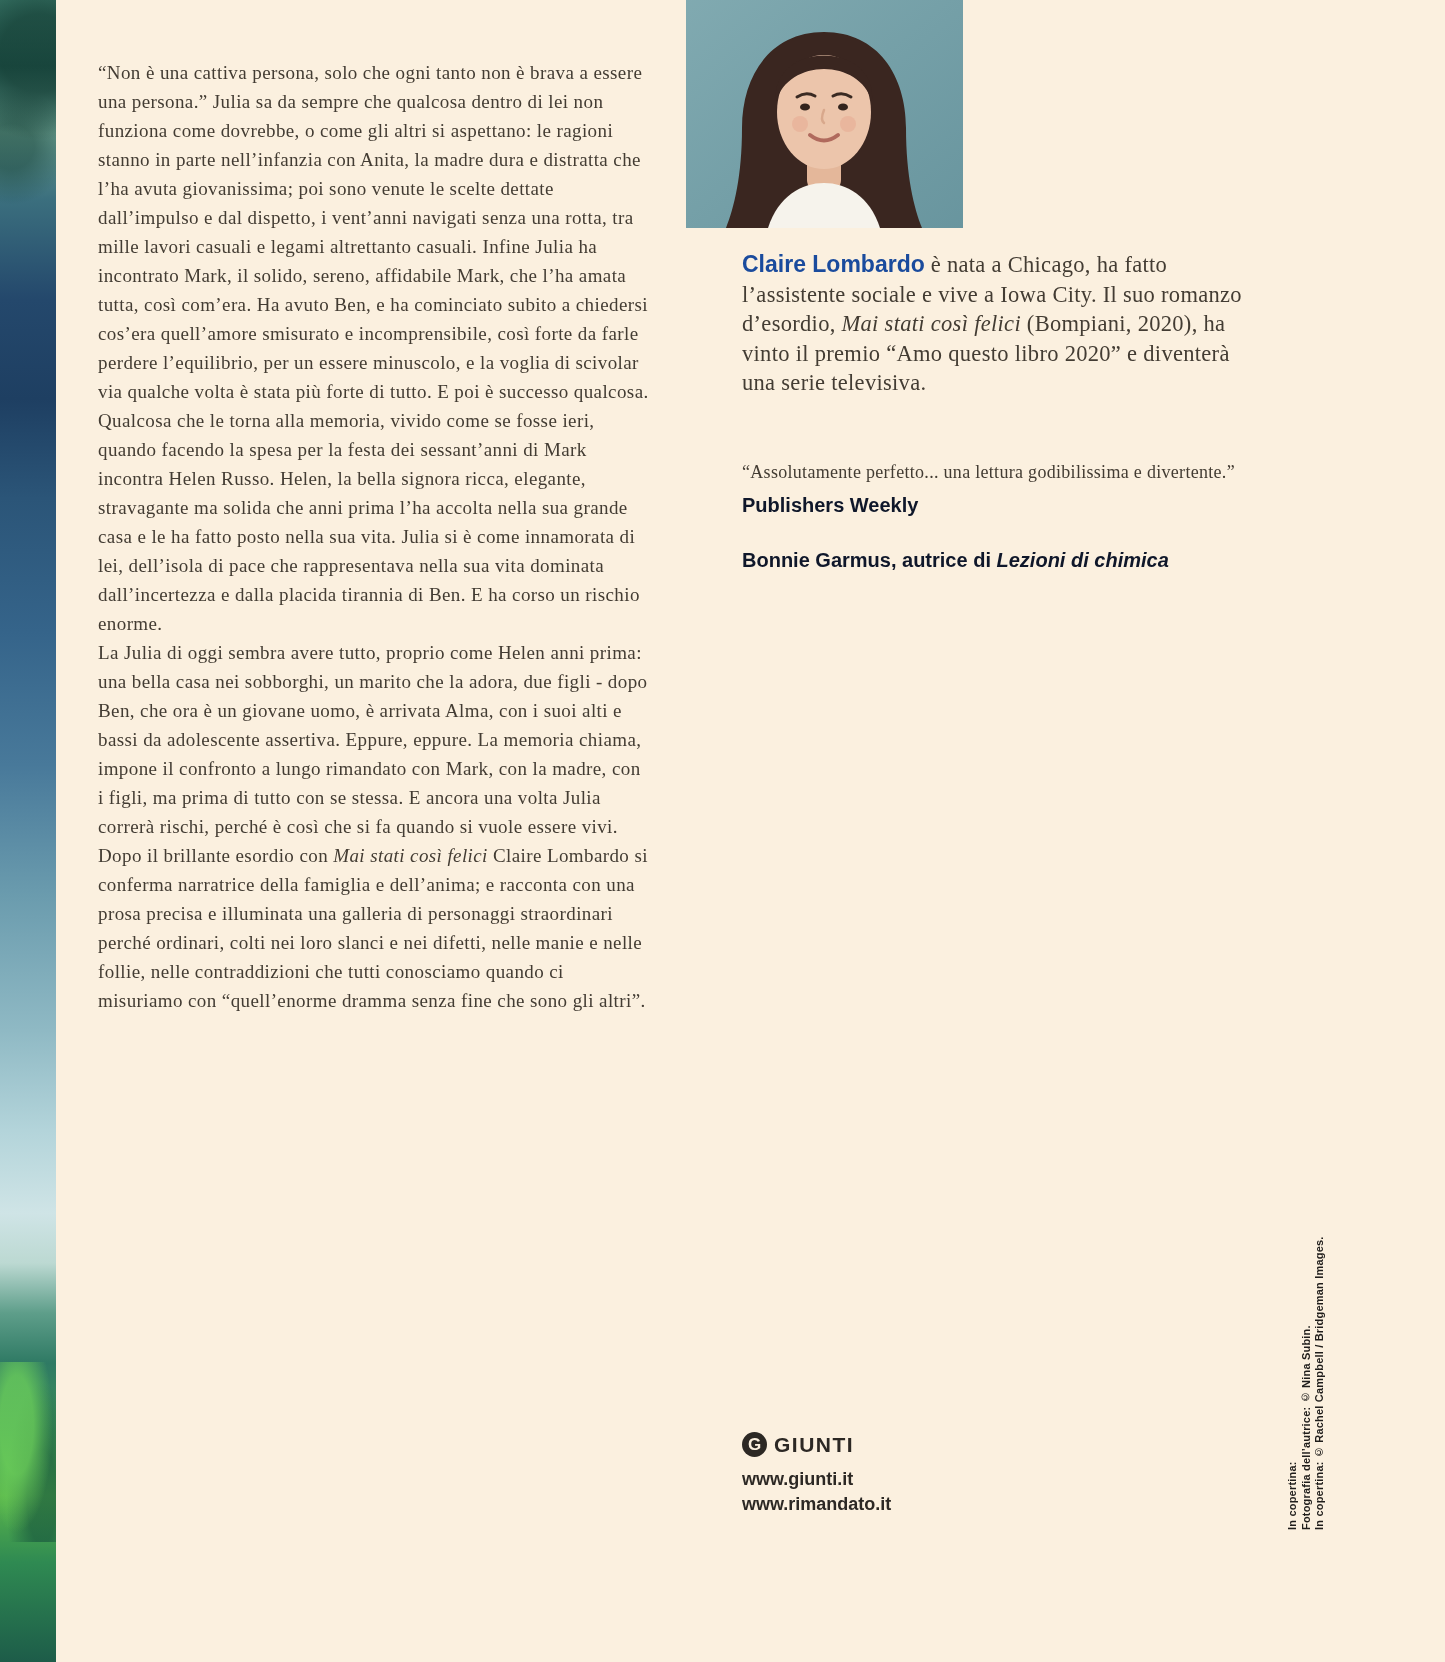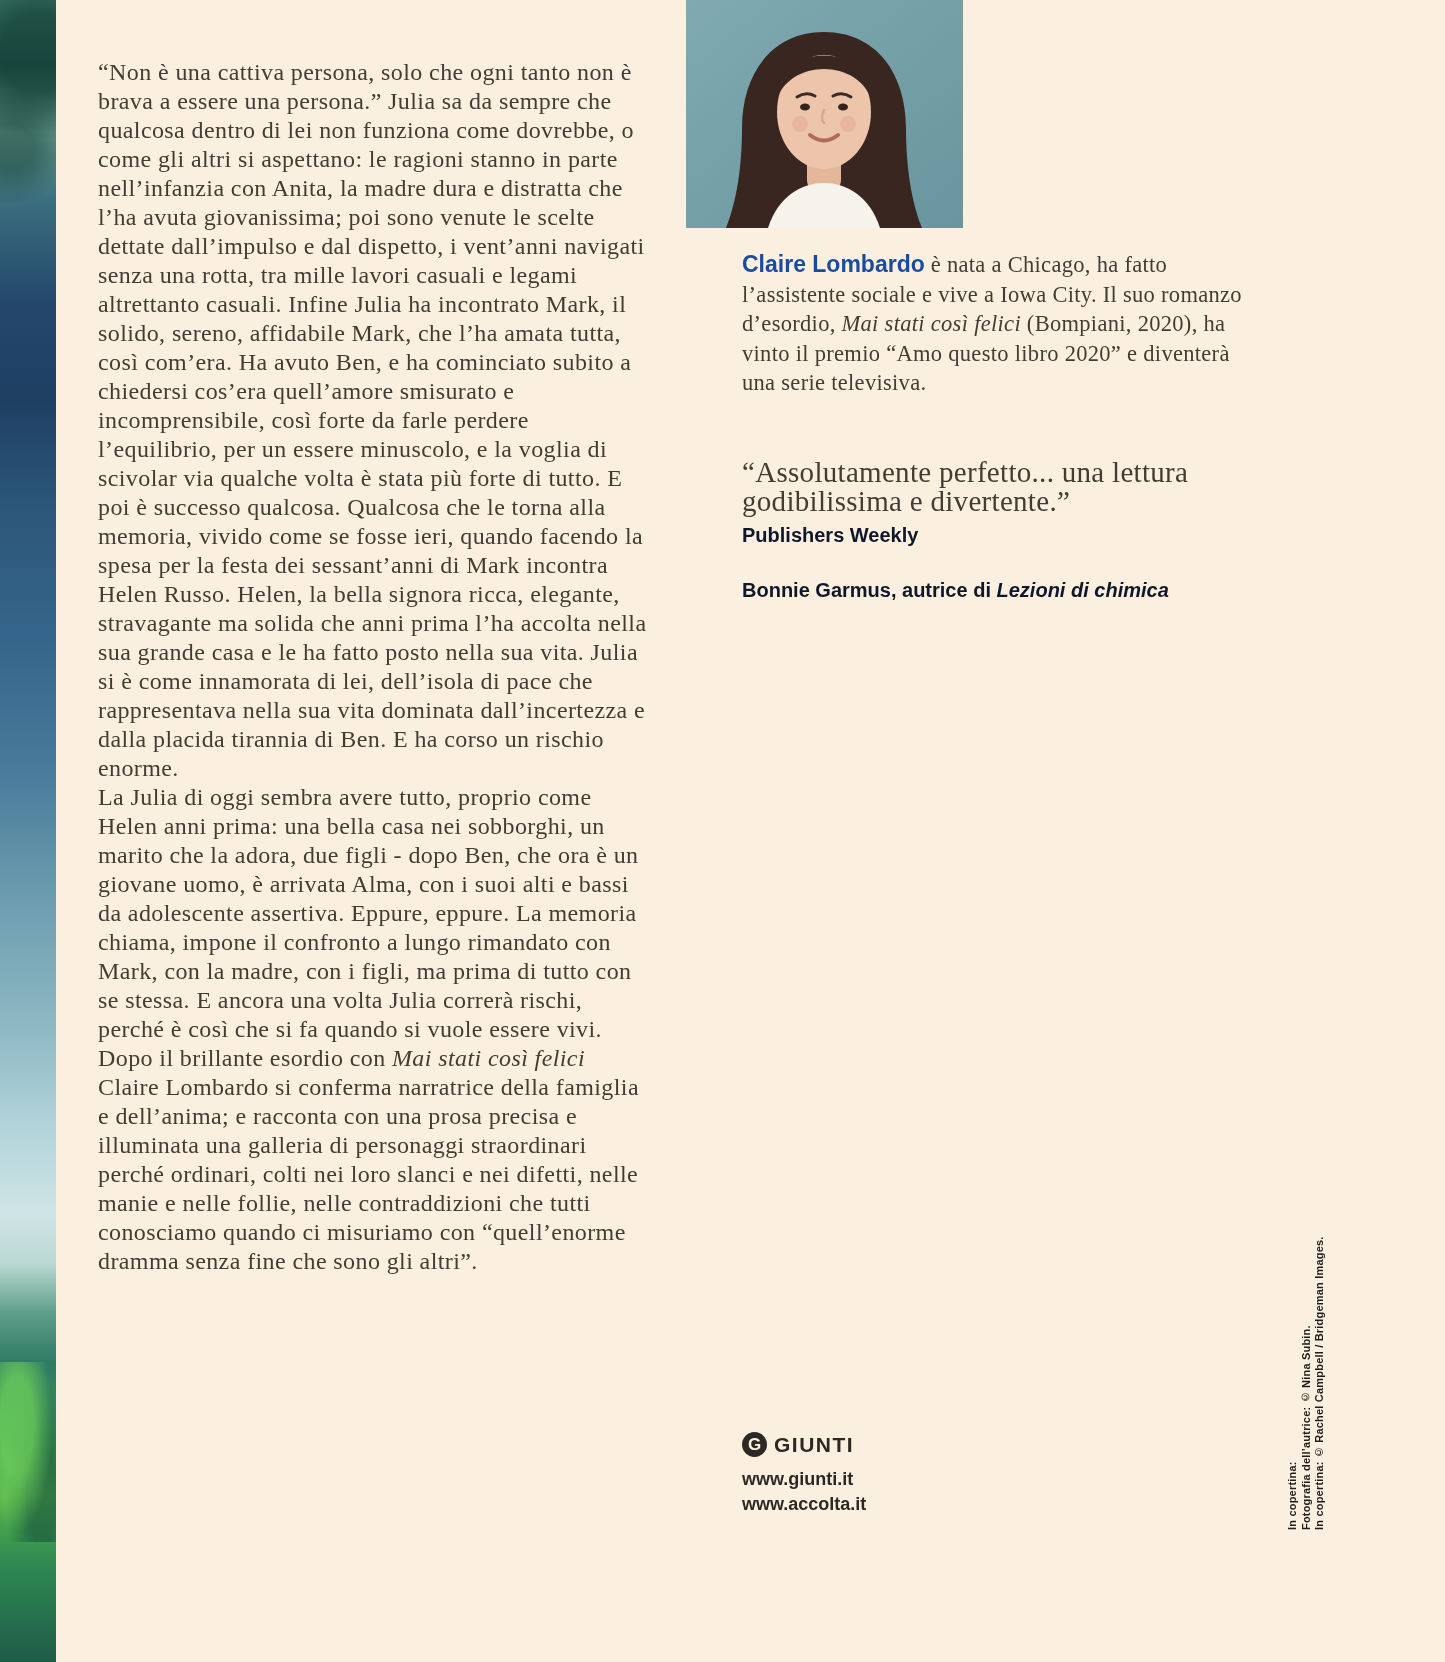--- a/index.html
+++ b/index.html
@@ -32,21 +32,21 @@
   .spine::after {
     content: ""; position: absolute; left: 0; bottom: 120px; width: 100%; height: 180px;
     background:
       radial-gradient(ellipse at 30% 35%, rgba(110,210,90,.75) 0 30%, transparent 65%),
       radial-gradient(ellipse at 75% 75%, rgba(20,80,60,.6) 0 25%, transparent 60%);
   }
 
   
   .left-col {
     position: absolute; left: 98px; top: 58px; width: 552px;
-    font-size: 24px; line-height: 29px; letter-spacing: 0.4px;
+    font-size: 19px; line-height: 29px; letter-spacing: 0.4px;
   }
   .left-col p { margin: 0; }
   .italic { font-style: italic; }
 
   
   .right-col { position: absolute; left: 742px; top: 0; width: 545px; }
 
   .photo { width: 277px; height: 228px; margin-left: -56px; display: block; }
   .photo svg { display: block; }
 
@@ -56,21 +56,21 @@
   }
   .blue-bold {
     font-family: "Liberation Sans", sans-serif;
     font-weight: bold; font-style: normal;
     color: #1a4b9d; font-size: 23px; letter-spacing: 0;
   }
 
   .quote-block { width: 524px; }
   .qb1 { margin-top: 60px; }
   .qb2 { margin-top: 32px; }
-  .quote { margin: 0; font-size: 29px; line-height: 29.5px; letter-spacing: 0.3px; }
+  .quote { margin: 0; font-size: 18px; line-height: 29.5px; letter-spacing: 0.3px; }
   .source {
     margin: 7px 0 0 0;
     font-family: "Liberation Sans", sans-serif;
     font-weight: bold; color: #0f172a; font-size: 20px;
   }
 
   
   .publisher {
     position: absolute; left: 742px; top: 1432px;
     font-family: "Liberation Sans", sans-serif; color: #2c2824;
@@ -158,21 +158,21 @@
 
   </div>
 
   <div class="publisher">
     <div class="logo">
       <span class="logo-mark">G</span>
       <span class="logo-text">GIUNTI</span>
     </div>
     <div class="urls">
       <div>www.giunti.it</div>
-      <div>www.accolta.it</div>
+      <div>www.rimandato.it</div>
     </div>
   </div>
 
   <div class="credits">
     <div>In copertina:</div>
     <div>Fotografia dell’autrice: © Nina Subin.</div>
     <div>In copertina: © Rachel Campbell / Bridgeman Images.</div>
   </div>
 
 </div>

